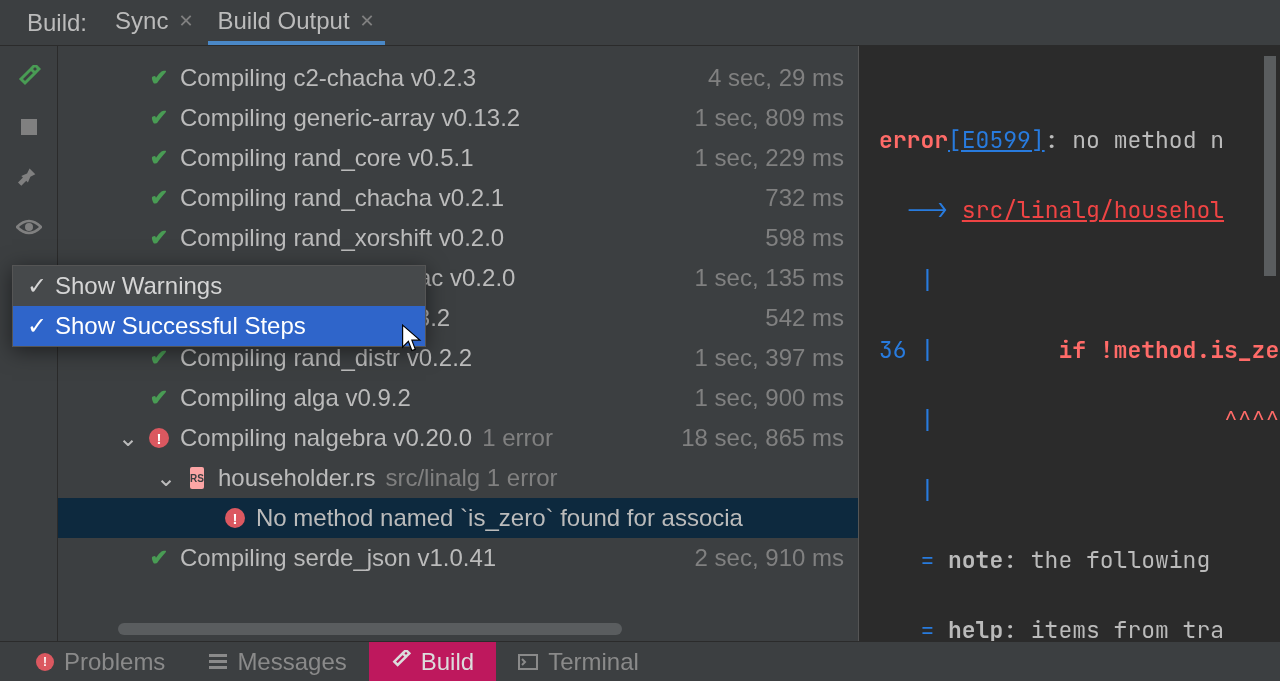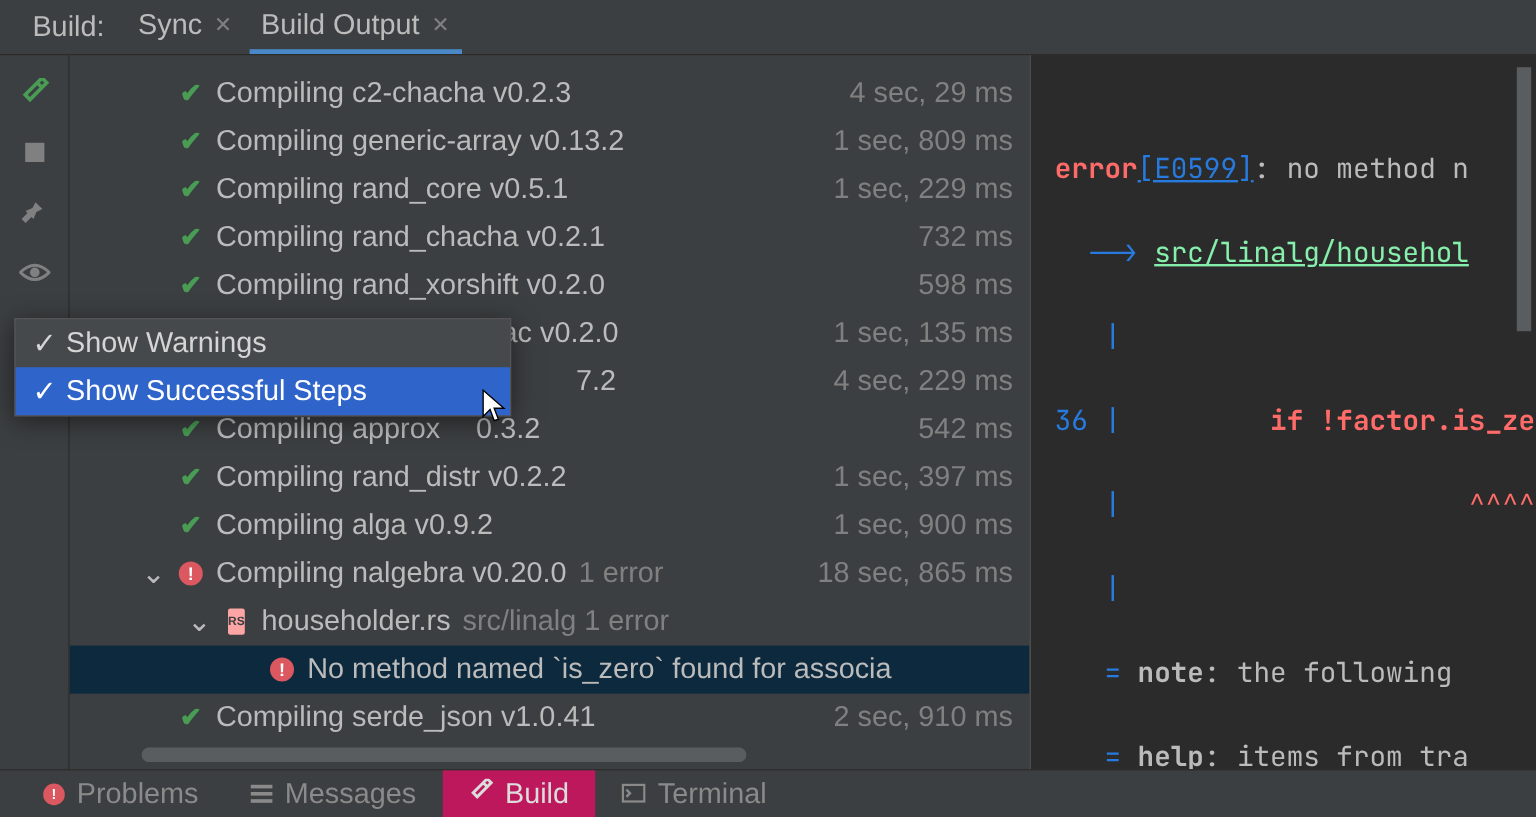--- a/index.html
+++ b/index.html
@@ -104,21 +104,21 @@
     padding:14px 0 12px 20px;
     position:relative;
     white-space:pre;
     overflow:hidden;
     border-left:1px solid #555;
   }
   .right-panel .v-scroll { position:absolute; right:4px; top:10px; width:12px; height:220px; background:#5a5d5f; }
   .code-line { line-height: 40px; }
   .tok-err { color:#ff6b68; font-weight:bold; }
   .tok-code { color:#287bde; text-decoration: underline; }
-  .tok-path { color:#86efac; text-decoration: underline; }
+  .tok-path { color:#ef4444; text-decoration: underline; }
   .tok-gray { color:#bbbbbb; }
   .tok-pipe { color:#287bde; }
   .tok-linenum { color:#287bde; }
   .tok-caret { color:#ff6b68; }
 
   
   .popup {
     position:absolute;
     left:12px; top:265px;
     width:414px;
@@ -239,27 +239,20 @@
       </div>
 
       <div class="row indent1">
         <span class="status" style="visibility:hidden">
             <span class="check">✔</span>
           </span>
         <span class="text" style="margin-left:238px">ac v0.2.0</span>
         <span class="time">1 sec, 135 ms</span>
       </div>
       <div class="row indent1">
-        <span class="status" style="visibility:hidden">
-            <span class="check">✔</span>
-          </span>
-        <span class="text" style="margin-left:300px">7.2</span>
-        <span class="time">4 sec, 229 ms</span>
-      </div>
-      <div class="row indent1">
         <span class="status">
             <span class="check">✔</span>
           </span>
         <span class="text">Compiling approx</span>
         <span class="text" style="margin-left:30px">0.3.2</span>
         <span class="time">542 ms</span>
       </div>
       <div class="row indent1">
         <span class="status">
             <span class="check">✔</span>
@@ -313,21 +306,21 @@
     <div class="h-scrollbar">
       <div class="h-thumb" style="width:70%"></div>
     </div>
   </div>
 
   <div class="right-panel">
     <div class="v-scroll"></div>
 <div class="code-line"><span class="tok-err">error</span><span class="tok-code">[E0599]</span><span class="tok-gray">: no method n</span></div>
 <div class="code-line"><span class="tok-pipe">  --&gt;</span> <span class="tok-path">src/linalg/househol</span></div>
 <div class="code-line"><span class="tok-pipe">   |</span></div>
-<div class="code-line"><span class="tok-linenum">36</span><span class="tok-pipe"> |</span><span class="tok-err">         if !factor.is_ze</span></div>
+<div class="code-line"><span class="tok-linenum">36</span><span class="tok-pipe"> |</span><span class="tok-err">         if !method.is_ze</span></div>
 <div class="code-line"><span class="tok-pipe">   |</span><span class="tok-caret">                     ^^^^^</span></div>
 <div class="code-line"><span class="tok-pipe">   |</span></div>
 <div class="code-line"><span class="tok-pipe">   =</span><span class="tok-gray" style="font-weight:bold"> note</span><span class="tok-gray">: the following </span></div>
 <div class="code-line"><span class="tok-pipe">   =</span><span class="tok-gray" style="font-weight:bold"> help</span><span class="tok-gray">: items from tra</span></div>
 
     <div style="position:absolute;bottom:6px;left:14px;right:20px;height:12px;">
       
     </div>
   </div>
 

